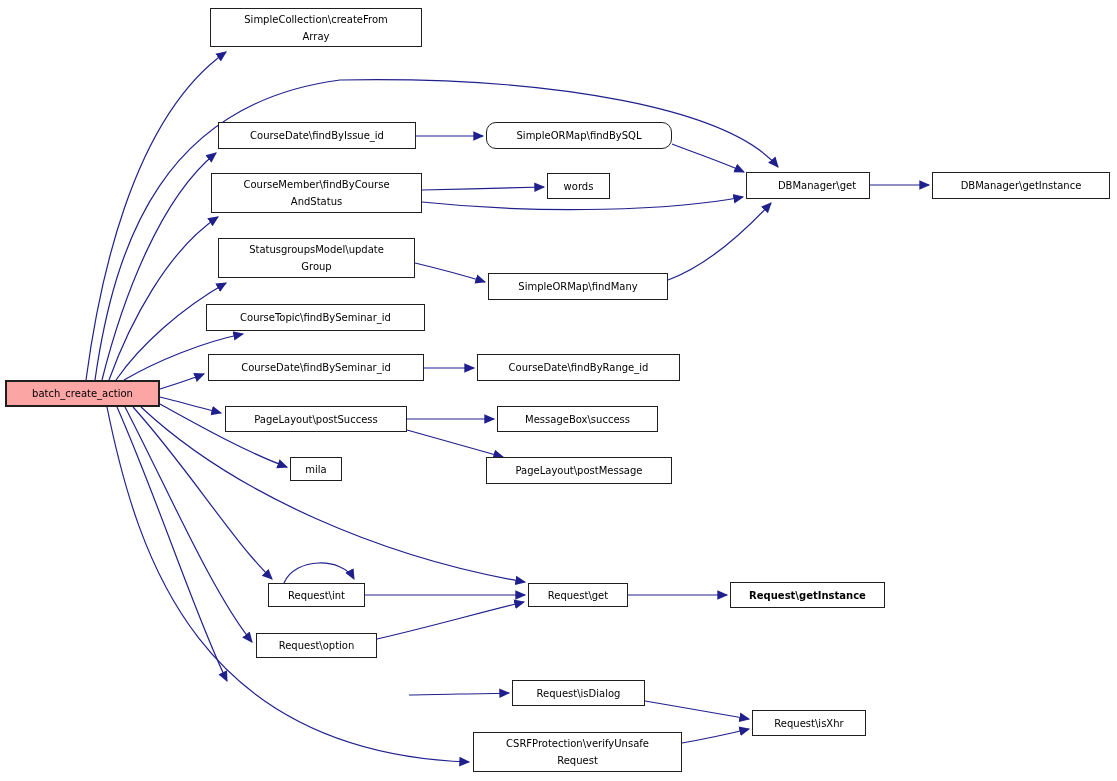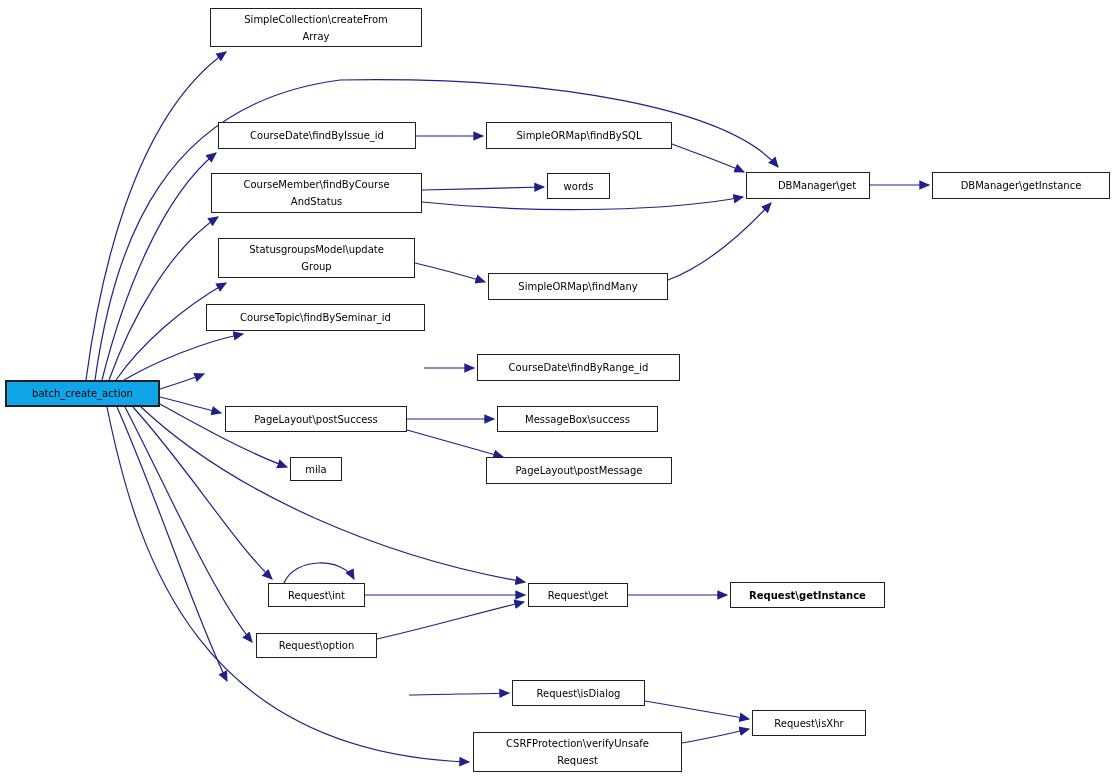--- a/index.html
+++ b/index.html
@@ -21,21 +21,21 @@
     align-items:center;
     justify-content:center;
     font-size:10px;
     line-height:17px;
     color:#000000;
     text-align:center;
     white-space:nowrap;
     cursor:pointer;
   }
   .node.highlight {
-    background:#0ea5e9;
+    background:#fca5a5;
     border-width:2px;
     cursor:default;
   }
   .node span { display:block; }
 </style>
 </head>
 <body>
 
 <div id="stage">
     <svg width="1117" height="781" viewBox="0 0 1117 781">
@@ -76,21 +76,21 @@
       <path d="M645,701 C680,707 716,713 749,719" fill="none" stroke="#20208d" stroke-width="1.2" marker-end="url(#arrow)"></path>
       <path d="M682,743 C705,739 728,734 749,729" fill="none" stroke="#20208d" stroke-width="1.2" marker-end="url(#arrow)"></path>
     </svg>
     <div class="node" style="left: 210px; top: 8px; width: 212px; height: 39px;">
       <span>SimpleCollection\createFrom</span>
       <span>Array</span>
     </div>
     <div class="node" style="left: 218px; top: 122px; width: 198px; height: 27px;">
       <span>CourseDate\findByIssue_id</span>
     </div>
-    <div class="node" style="left: 486px; top: 122px; width: 186px; height: 27px;">
+    <div class="node" style="left: 486px; top: 122px; width: 186px; height: 27px; border-radius: 10px;">
       <span>SimpleORMap\findBySQL</span>
     </div>
     <div class="node" style="left: 211px; top: 173px; width: 211px; height: 40px;">
       <span>CourseMember\findByCourse</span>
       <span>AndStatus</span>
     </div>
     <div class="node" style="left: 547px; top: 173px; width: 63px; height: 26px;">
       <span>words</span>
     </div>
     <div class="node" style="left: 746px; top: 172px; width: 124px; height: 27px; padding-left: 18px;">
@@ -101,20 +101,23 @@
     </div>
     <div class="node" style="left: 218px; top: 238px; width: 197px; height: 40px;">
       <span>StatusgroupsModel\update</span>
       <span>Group</span>
     </div>
     <div class="node" style="left: 488px; top: 273px; width: 180px; height: 27px;">
       <span>SimpleORMap\findMany</span>
     </div>
     <div class="node" style="left: 206px; top: 304px; width: 219px; height: 27px;">
       <span>CourseTopic\findBySeminar_id</span>
+    </div>
+    <div class="node" style="left: 208px; top: 354px; width: 216px; height: 27px;">
+      <span>CourseDate\findBySeminar_id</span>
     </div>
     <div class="node" style="left: 477px; top: 354px; width: 203px; height: 27px;">
       <span>CourseDate\findByRange_id</span>
     </div>
     <div class="node highlight" style="left: 5px; top: 380px; width: 155px; height: 27px;">
       <span>batch_create_action</span>
     </div>
     <div class="node" style="left: 497px; top: 406px; width: 161px; height: 26px;">
       <span>MessageBox\success</span>
     </div>

